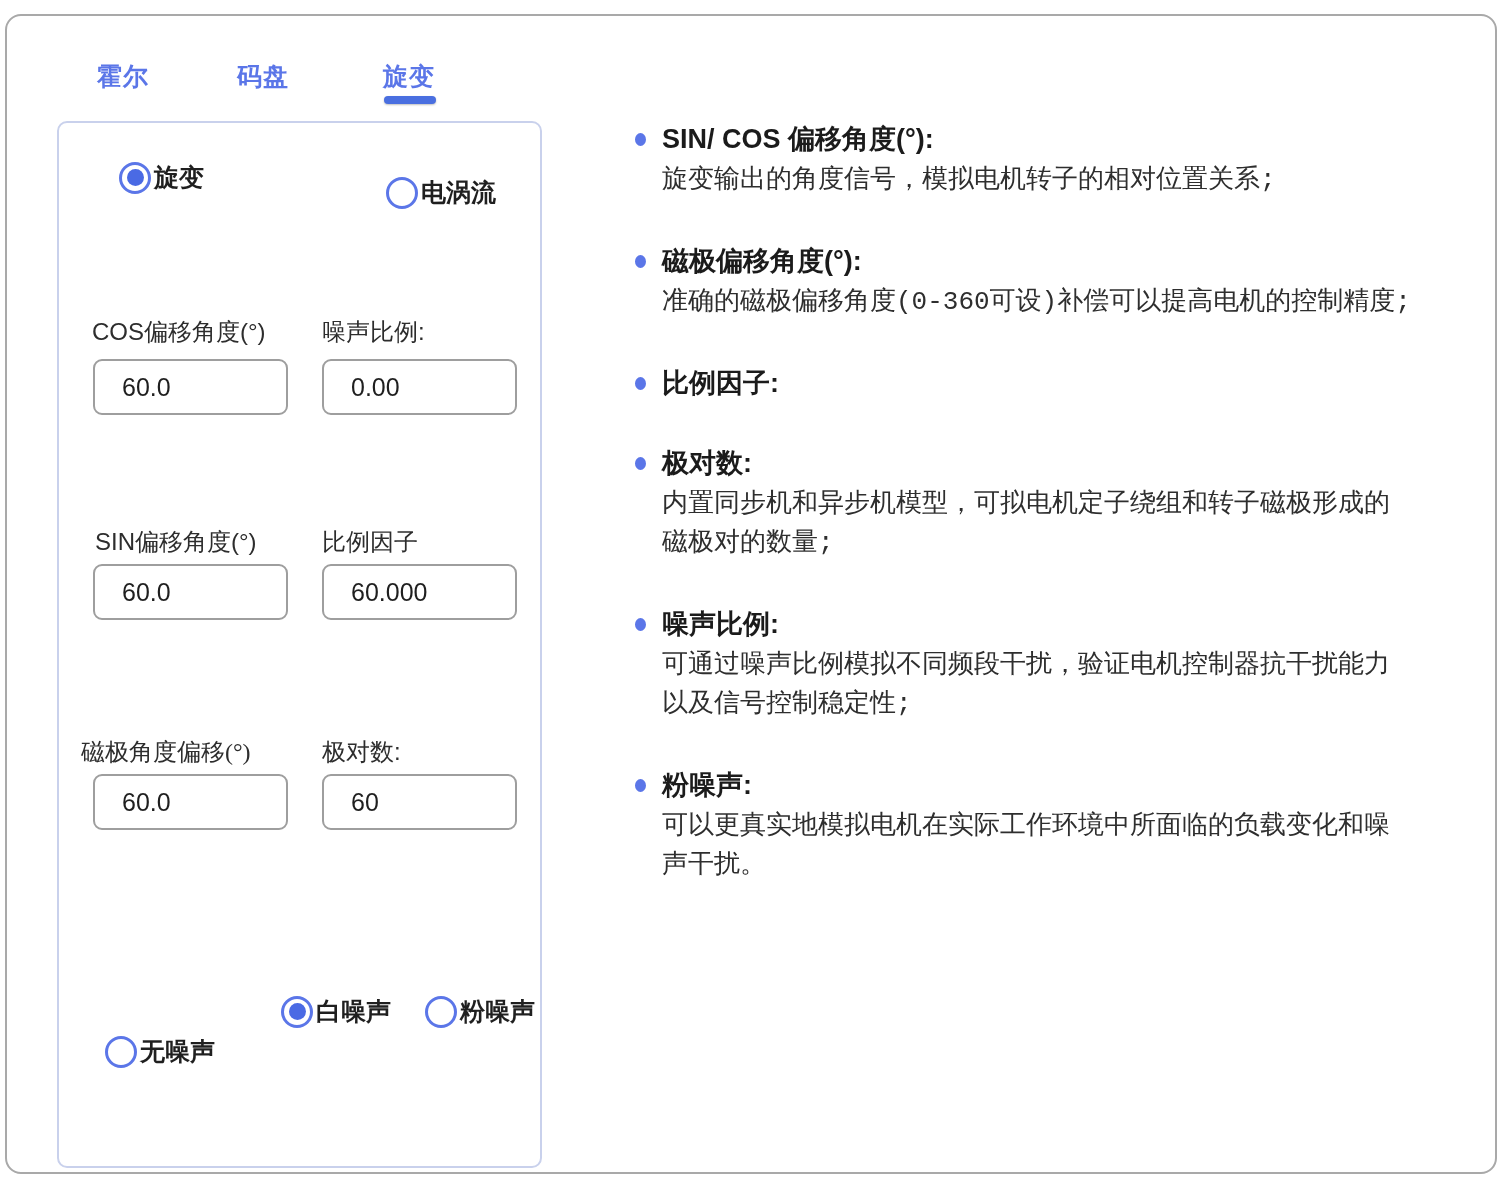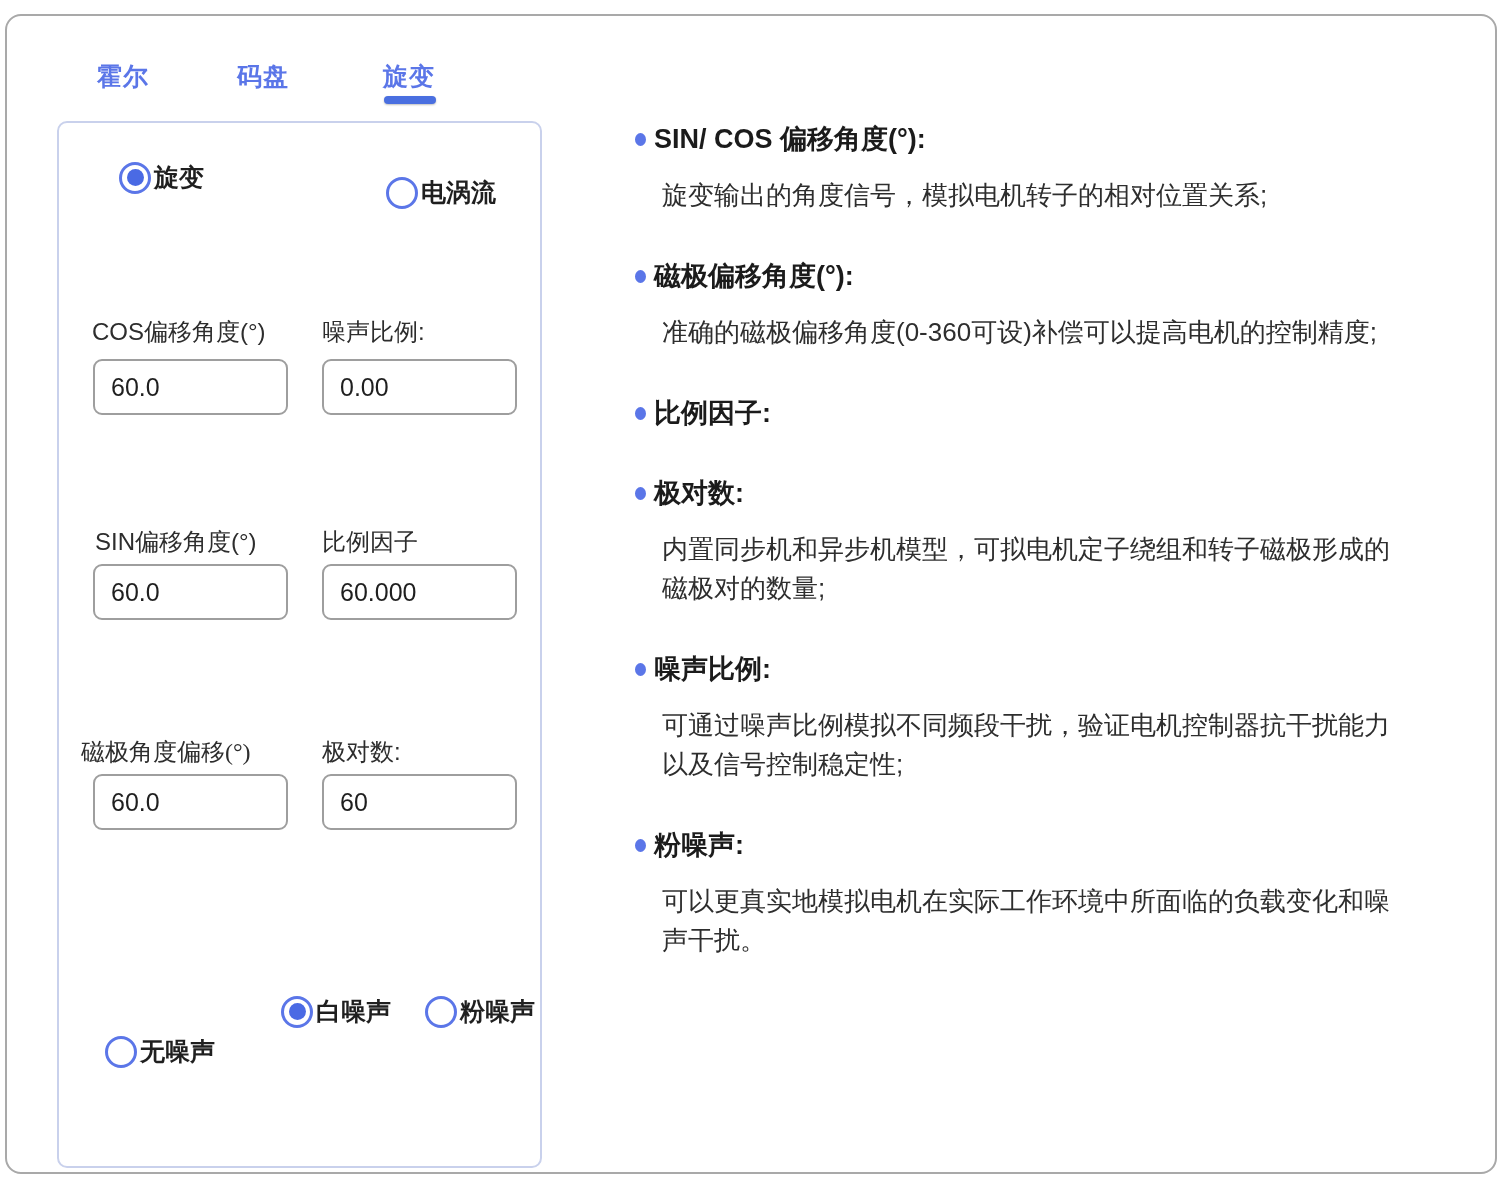--- a/index.html
+++ b/index.html
@@ -87,56 +87,57 @@
   }
   .field-input {
     position: absolute;
     width: 195px; height: 56px;
     border: 2px solid #9e9e9e;
     border-radius: 9px;
     background: #ffffff;
     font-size: 25px;
     font-weight: 500;
     color: #1f1f1f;
-    padding-left: 16px;
+    padding-left: 27px;
     font-family: "Liberation Sans", "DejaVu Sans", sans-serif;
     outline: none;
   }
 
   
   .descriptions {
     position: absolute;
     left: 628px; top: 104px;
     width: 856px;
   }
   .desc-section { margin-bottom: 42px; }
   .desc-title-row {
     display: flex;
     align-items: center;
-    gap: 8px;
+    gap: 16px;
     line-height: 38px;
   }
   .bullet {
     width: 11px; height: 13px;
     border-radius: 50%;
     background: #5b76e8;
     flex: 0 0 auto;
   }
   .desc-title {
     font-size: 27px;
     font-weight: 700;
     color: #1b1b1b;
   }
   .desc-body {
     margin-left: 27px;
-    margin-top: 18px;
+    margin-top: 3px;
     font-size: 26px;
     color: #2e2e2e;
     line-height: 39px;
     white-space: pre-line;
+    font-family: Liberation Mono, monospace;
   }
 </style>
 </head>
 <body>
 
 <div class="page-frame">
 
   <div class="tab tab-1">霍尔</div>
   <div class="tab tab-2">码盘</div>
   <div class="tab tab-3">

